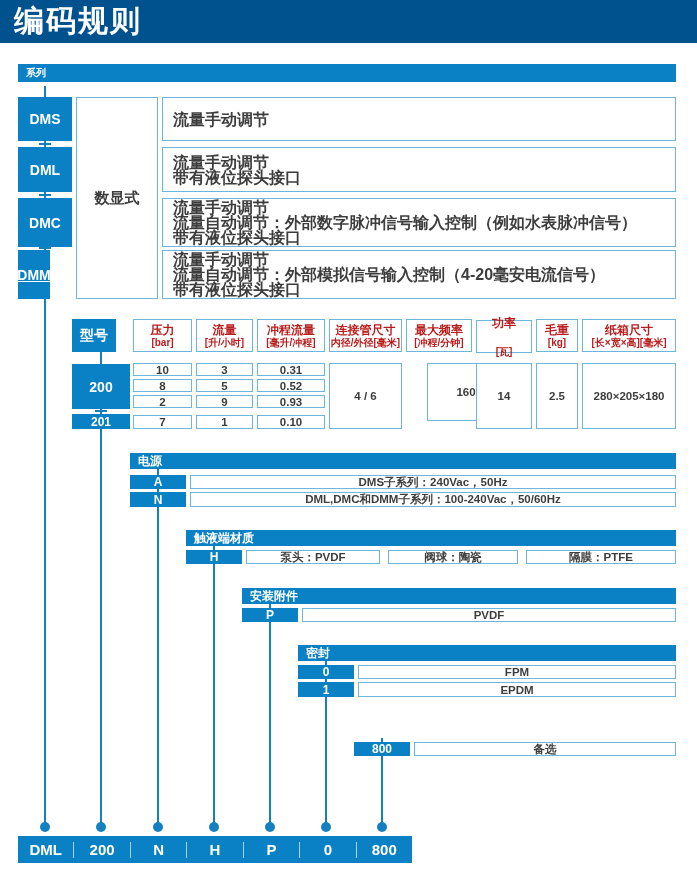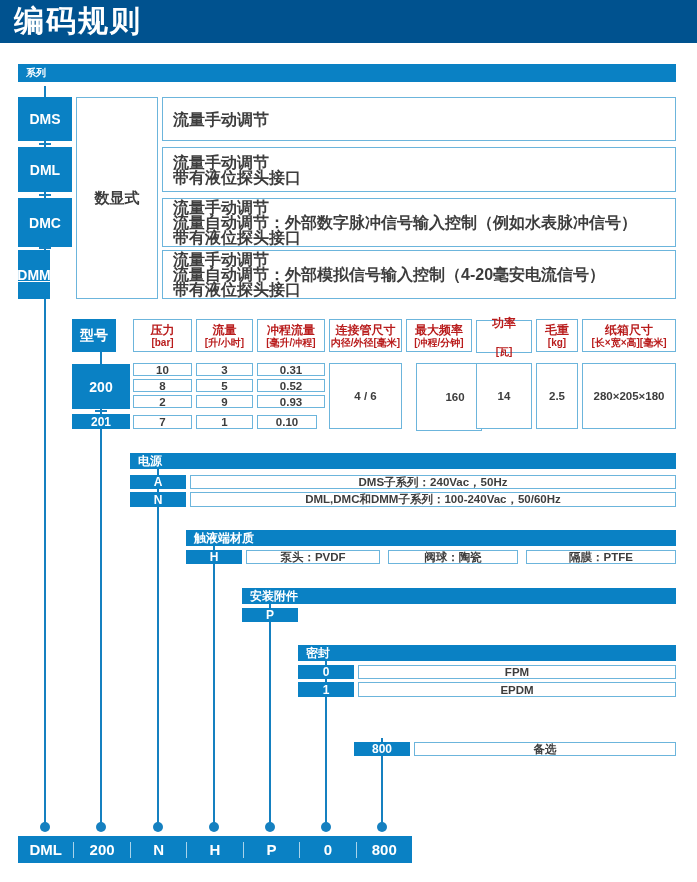--- a/index.html
+++ b/index.html
@@ -150,28 +150,28 @@
   <div class="abs wbox tdcell" style="left:257px;top:395px;width:68px;height:13px;">
       <span>0.93</span>
     </div>
 
   <div class="abs wbox tdcell" style="left:133px;top:415px;width:59px;height:14px;">
       <span>7</span>
     </div>
   <div class="abs wbox tdcell" style="left:196px;top:415px;width:57px;height:14px;">
       <span>1</span>
     </div>
-  <div class="abs wbox tdcell" style="left:257px;top:415px;width:60px;height:14px;">
+  <div class="abs wbox tdcell" style="left:257px;top:415px;width:68px;height:14px;">
       <span>0.10</span>
     </div>
 
   <div class="abs wbox tdcell" style="left:329px;top:363px;width:73px;height:66px;">
       <span>4 / 6</span>
     </div>
-  <div class="abs wbox tdcell" style="left:416px;top:363px;width:66px;height:68px;padding-left:12px;">
+  <div class="abs wbox tdcell" style="left:427px;top:363px;width:66px;height:58px;padding-left:12px;">
       <span>160</span>
     </div>
   <div class="abs wbox tdcell" style="left:476px;top:363px;width:56px;height:66px;">
       <span>14</span>
     </div>
   <div class="abs wbox tdcell" style="left:536px;top:363px;width:42px;height:66px;">
       <span>2.5</span>
     </div>
   <div class="abs wbox tdcell" style="left:582px;top:363px;width:94px;height:66px;">
       <span>280×205×180</span>
@@ -207,20 +207,23 @@
     </div>
   <div class="abs wbox tdcell" style="left:526px;top:550px;width:150px;height:14px;">
       <span>隔膜：PTFE</span>
     </div>
 
   <div class="abs hdrbar" style="left:242px;top:588px;width:434px;height:16px;">
     <span>安装附件</span>
   </div>
   <div class="abs bluebox" style="left:242px;top:608px;width:56px;height:14px;font-size:12px;">
       <span>P</span>
+    </div>
+  <div class="abs wbox tdcell" style="left:302px;top:608px;width:374px;height:14px;">
+      <span>PVDF</span>
     </div>
 
   <div class="abs hdrbar" style="left:298px;top:645px;width:378px;height:16px;">
     <span>密封</span>
   </div>
   <div class="abs bluebox" style="left:298px;top:665px;width:56px;height:14px;font-size:12px;">
       <span>0</span>
     </div>
   <div class="abs wbox tdcell" style="left:358px;top:665px;width:318px;height:14px;">
       <span>FPM</span>

